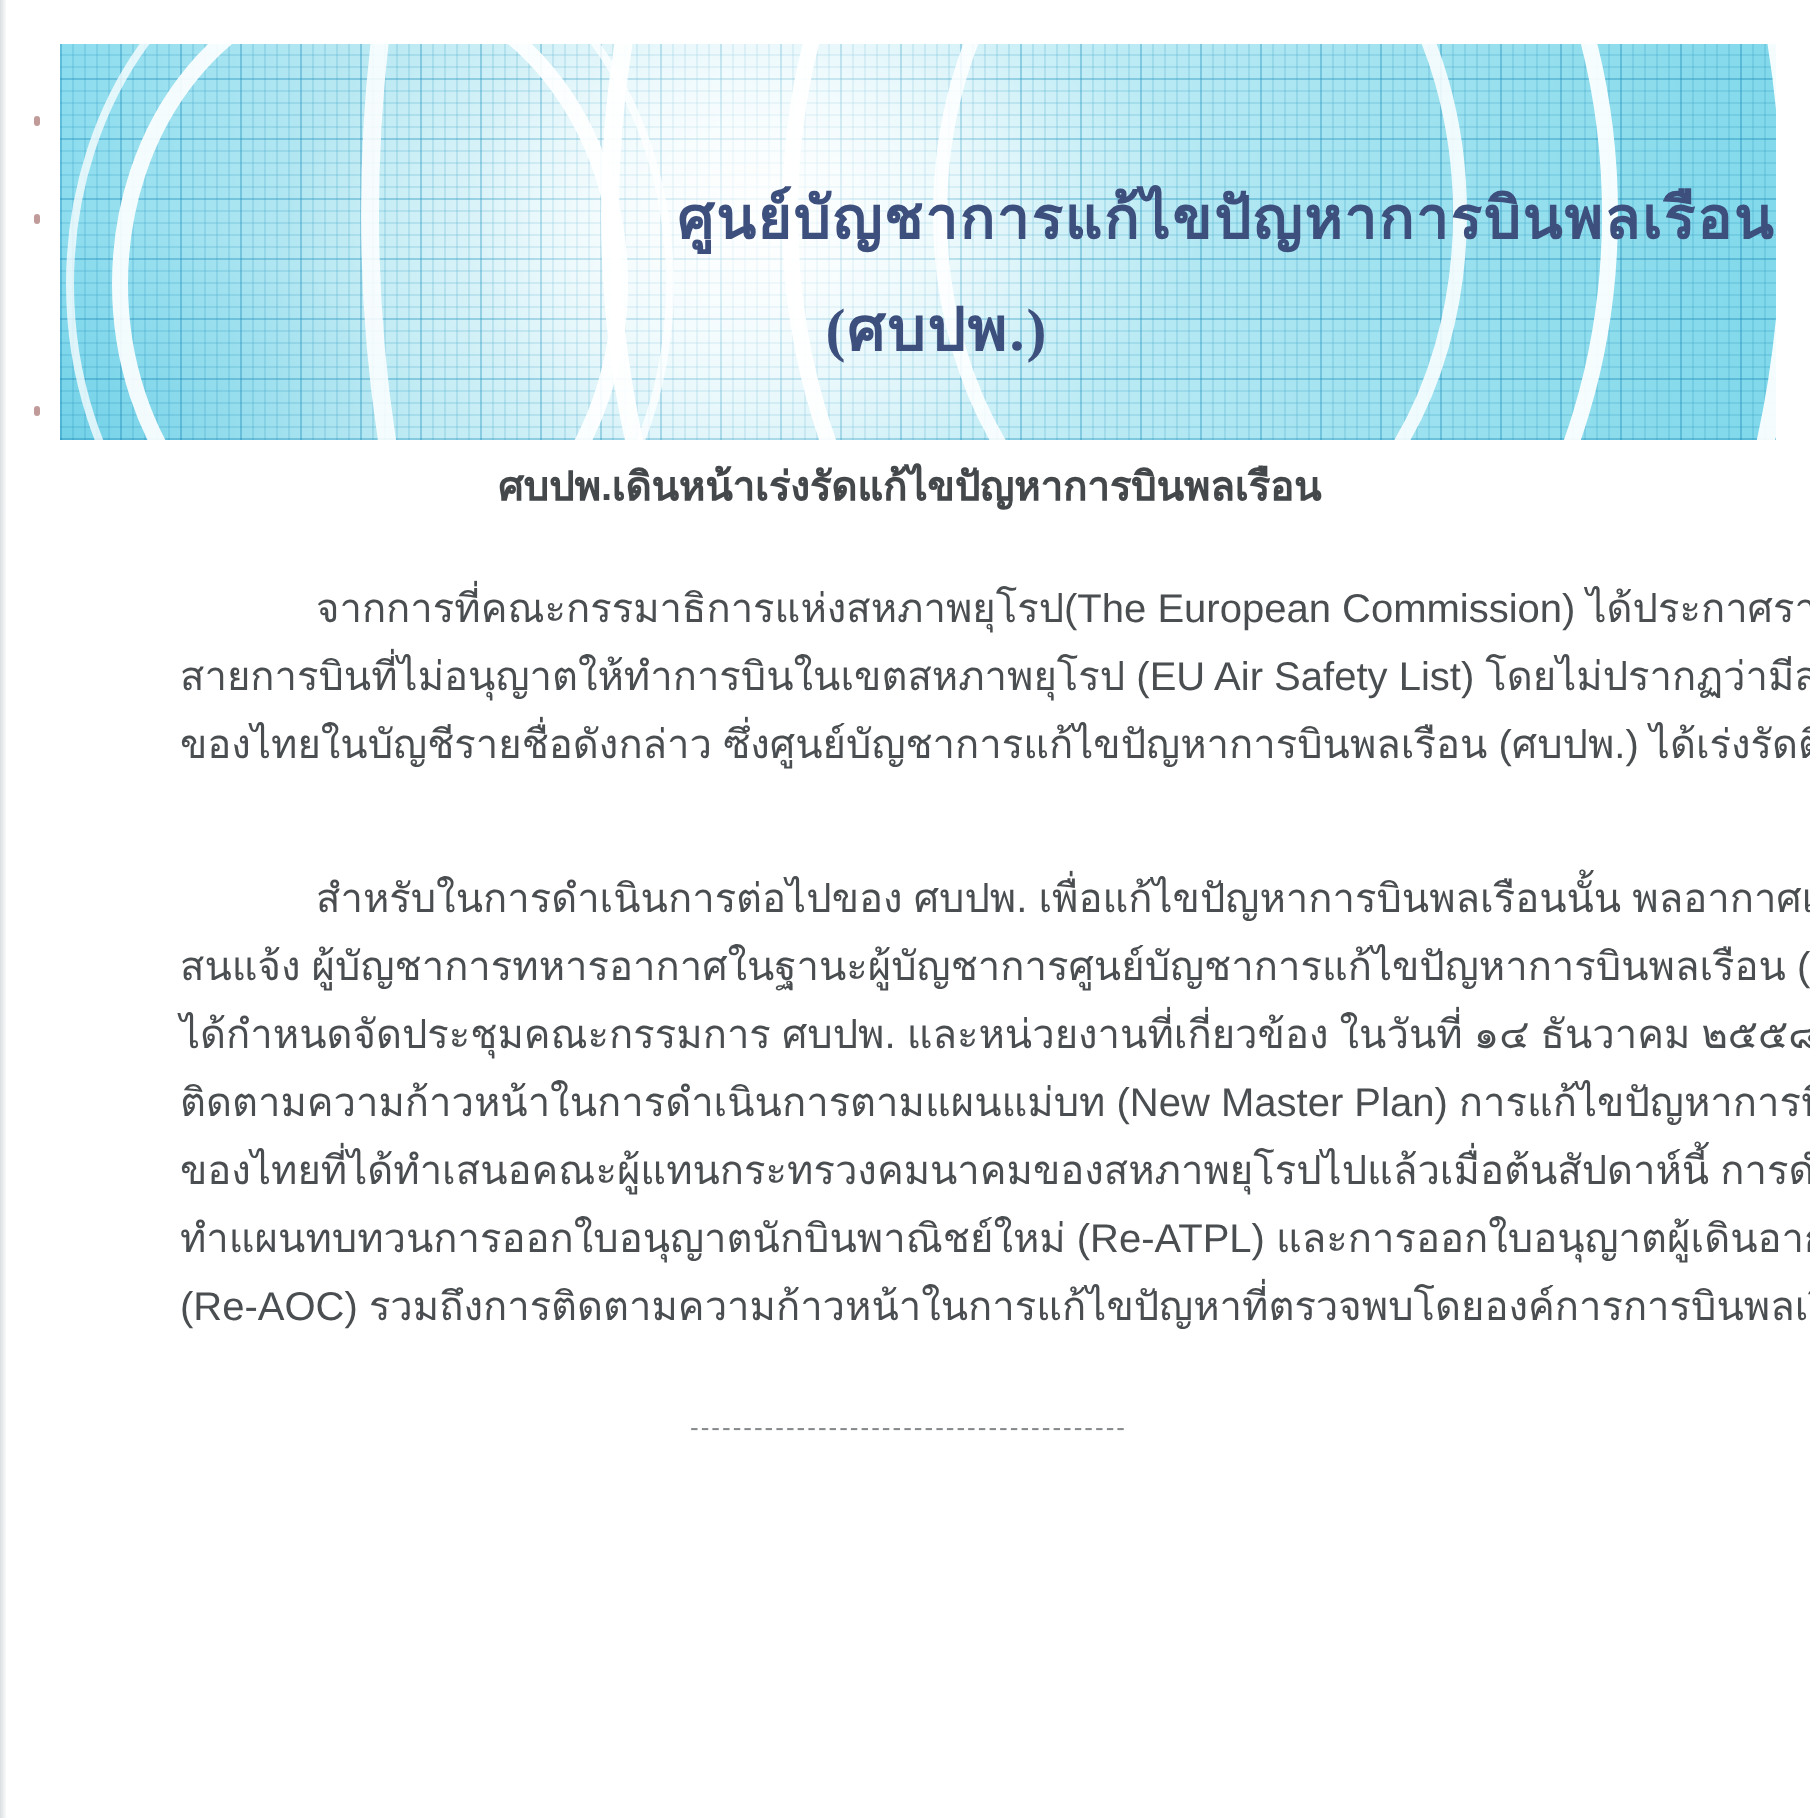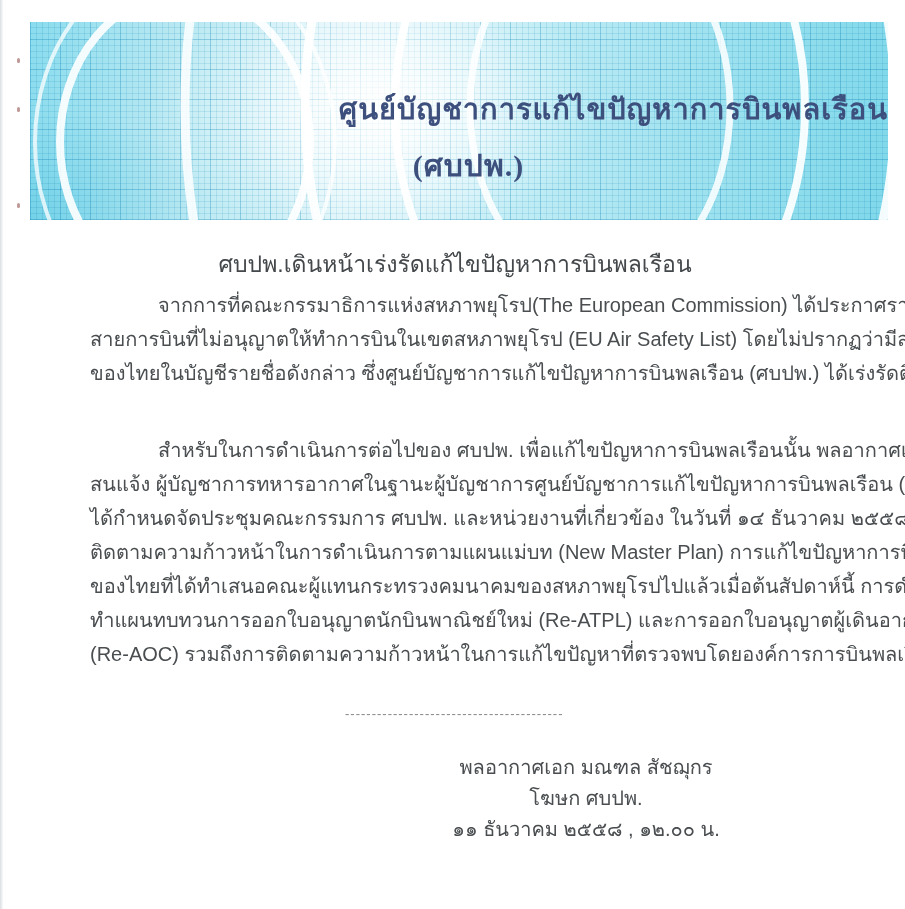--- a/index.html
+++ b/index.html
@@ -62,22 +62,22 @@
   .banner-subtitle{
     position:absolute;top:124px;left:0;width:100%;
     text-align:center;line-height:40px;
     font-family:"Liberation Serif", serif;
     font-weight:bold;font-size:30px;letter-spacing:1px;
     color:var(--banner-text);
     padding-left:19px;
   }
   
   .headline{
-    position:absolute;left:90px;top:250px;width:730px;
-    text-align:center;font-weight:normal;font-size:23px;line-height:28px;
+    position:absolute;left:90px;top:230px;width:730px;
+    text-align:center;font-weight:bold;font-size:20px;line-height:28px;
     color:var(--headline-text);
   }
   .para{
     position:absolute;left:90px;width:740px;
     font-size:20px;color:var(--body-text);
   }
   .para-1{top:288px;}
   .para-2{top:433px;}
   .tline{
     height:34px;line-height:34px;white-space:nowrap;
@@ -133,19 +133,14 @@
     <div class="tline">สนแจ้ง ผู้บัญชาการทหารอากาศในฐานะผู้บัญชาการศูนย์บัญชาการแก้ไขปัญหาการบินพลเรือน (ผบ.ศบปพ.)</div>
     <div class="tline">ได้กำหนดจัดประชุมคณะกรรมการ ศบปพ. และหน่วยงานที่เกี่ยวข้อง ในวันที่ ๑๔ ธันวาคม ๒๕๕๘ เพื่อ</div>
     <div class="tline">ติดตามความก้าวหน้าในการดำเนินการตามแผนแม่บท (New Master Plan)  การแก้ไขปัญหาการบินพลเรือน</div>
     <div class="tline">ของไทยที่ได้ทำเสนอคณะผู้แทนกระทรวงคมนาคมของสหภาพยุโรปไปแล้วเมื่อต้นสัปดาห์นี้  การดำเนินการ</div>
     <div class="tline">ทำแผนทบทวนการออกใบอนุญาตนักบินพาณิชย์ใหม่ (Re-ATPL) และการออกใบอนุญาตผู้เดินอากาศใหม่</div>
     <div class="tline">(Re-AOC) รวมถึงการติดตามความก้าวหน้าในการแก้ไขปัญหาที่ตรวจพบโดยองค์การการบินพลเรือนระหว่าง</div>
   </div>
 
   <div class="separator">------------------------------------------------------------</div>
 
-  <div class="signature">
-    <div class="sig-line">พลอากาศเอก มณฑล  สัชฌุกร</div>
-    <div class="sig-line">โฆษก ศบปพ.</div>
-    <div class="sig-line">๑๑ ธันวาคม ๒๕๕๘ , ๑๒.๐๐ น.</div>
-  </div>
 
 </div>
 
 </body></html>

